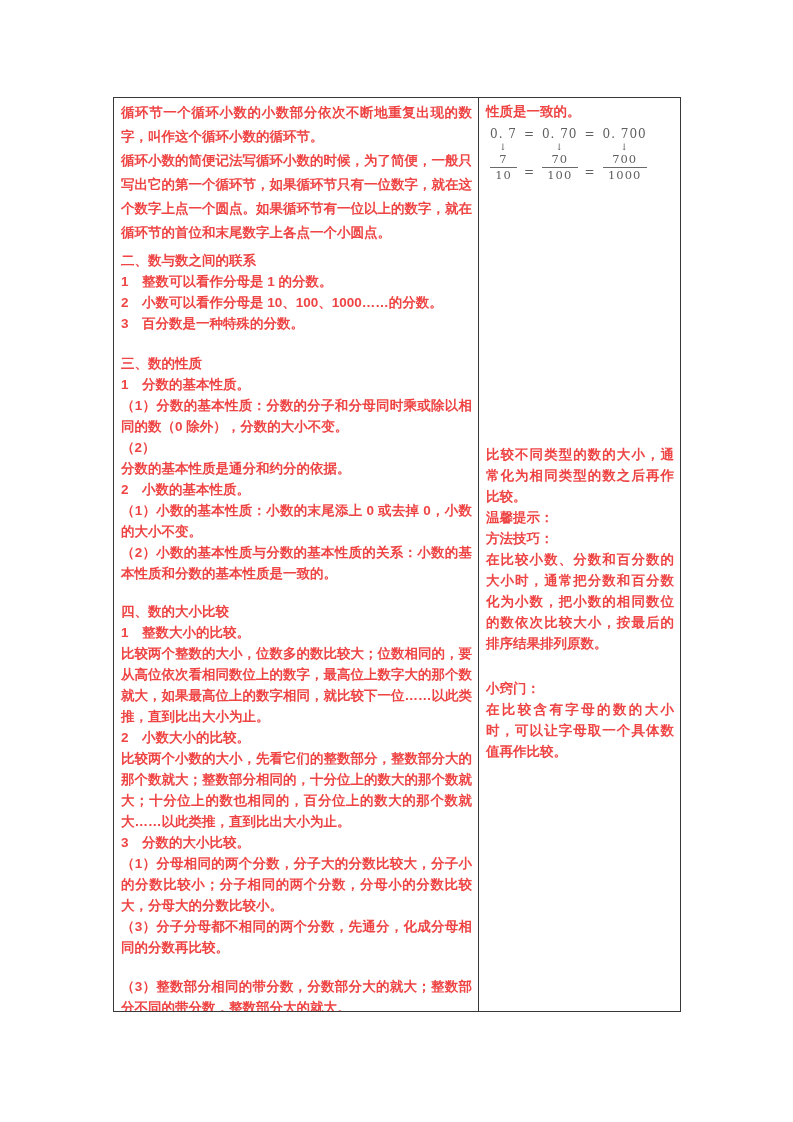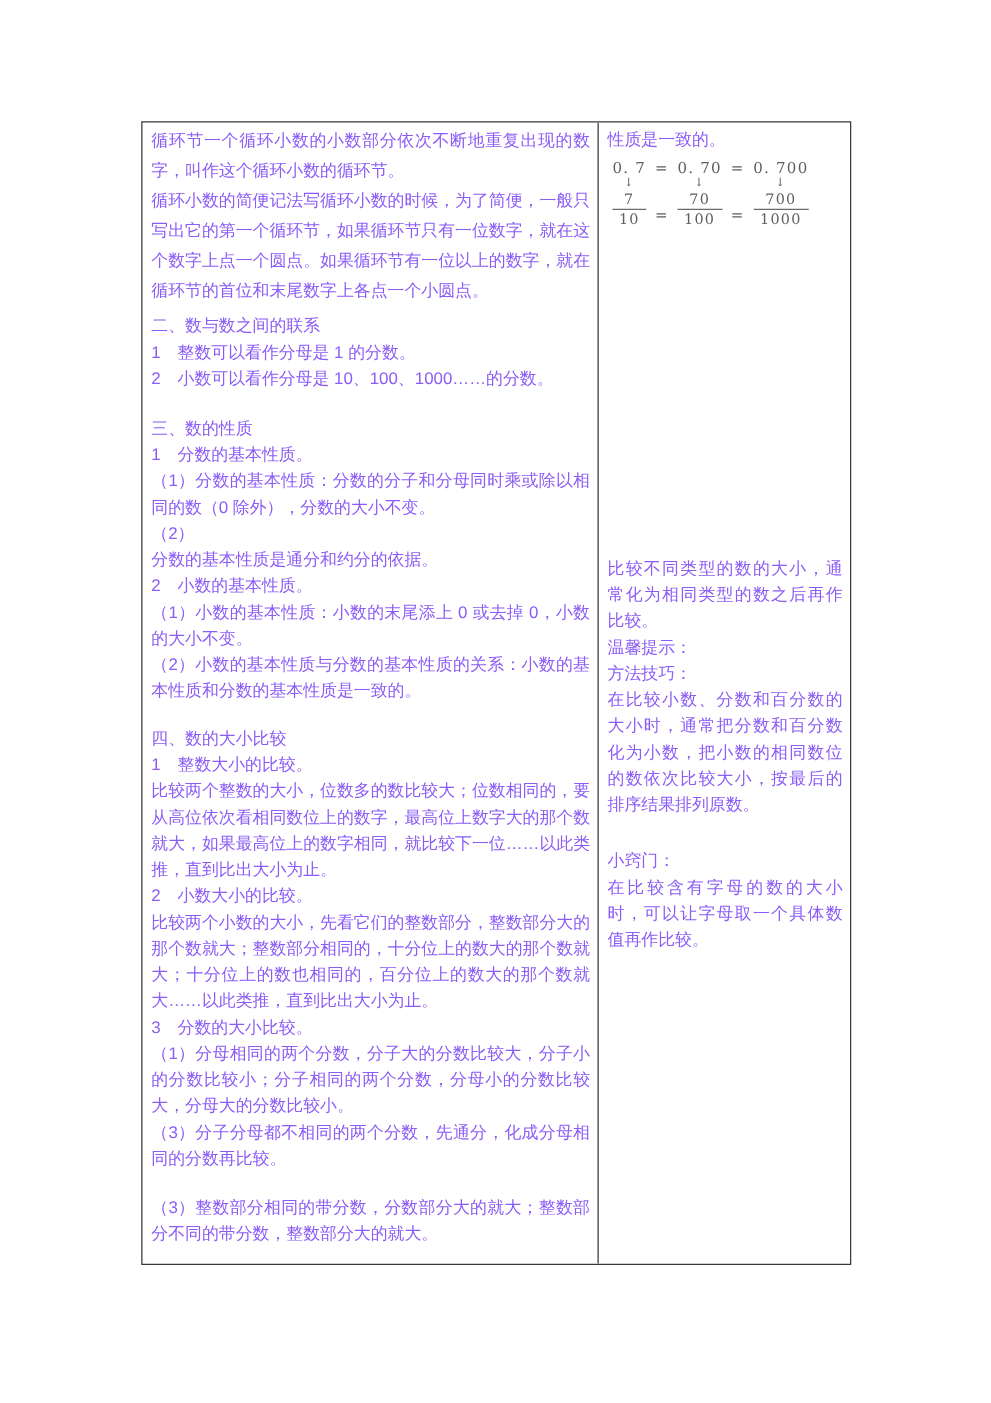--- a/index.html
+++ b/index.html
@@ -9,21 +9,21 @@
   }
   .doc-table{
     position:absolute;left:113px;top:97px;width:568px;height:915px;
     box-sizing:border-box;border:1.5px solid #383838;display:flex;overflow:hidden;
     background:#fff;
   }
   .cell{box-sizing:border-box;}
   .cell.left{width:365px;border-right:1.5px solid #383838;padding:3px 6px 0 7px;}
   .cell.right{flex:1;padding:3px 6px 0 7px;}
   .block{
-    font-size:13.5px;line-height:21px;color:#8b5cf6;font-weight:400;
+    font-size:13.5px;line-height:21px;color:#ef4444;font-weight:700;
     text-align:justify;text-justify:inter-character;
   }
   .left .block.loose{line-height:24px;}
   .right .block{line-height:21px;}
   .gap{width:100%;}
   
   .math-fig{
     margin:5px 0 0 4px;
     display:grid;grid-template-columns:repeat(5,auto);
     justify-content:start;align-items:end;column-gap:7px;row-gap:1px;
@@ -42,20 +42,21 @@
 <div class="doc-table">
 
   <div class="cell left">
 
   <div class="block loose">循环节一个循环小数的小数部分依次不断地重复出现的数字，叫作这个循环小数的循环节。</div>
       <div class="block loose">循环小数的简便记法写循环小数的时候，为了简便，一般只写出它的第一个循环节，如果循环节只有一位数字，就在这个数字上点一个圆点。如果循环节有一位以上的数字，就在循环节的首位和末尾数字上各点一个小圆点。</div>
       <div class="gap" style="height: 5px;"></div>
       <div class="block head">二、数与数之间的联系</div>
       <div class="block">1　整数可以看作分母是 1 的分数。</div>
       <div class="block">2　小数可以看作分母是 10、100、1000……的分数。</div>
+      <div class="block">3　百分数是一种特殊的分数。</div>
       <div class="gap" style="height: 19px;"></div>
       <div class="block head">三、数的性质</div>
       <div class="block">1　分数的基本性质。</div>
       <div class="block">（1）分数的基本性质：分数的分子和分母同时乘或除以相同的数（0 除外），分数的大小不变。</div>
       <div class="block">（2）</div>
       <div class="block">分数的基本性质是通分和约分的依据。</div>
       <div class="block">2　小数的基本性质。</div>
       <div class="block">（1）小数的基本性质：小数的末尾添上 0 或去掉 0，小数的大小不变。</div>
       <div class="block">（2）小数的基本性质与分数的基本性质的关系：小数的基本性质和分数的基本性质是一致的。</div>
       <div class="gap" style="height: 17px;"></div>

